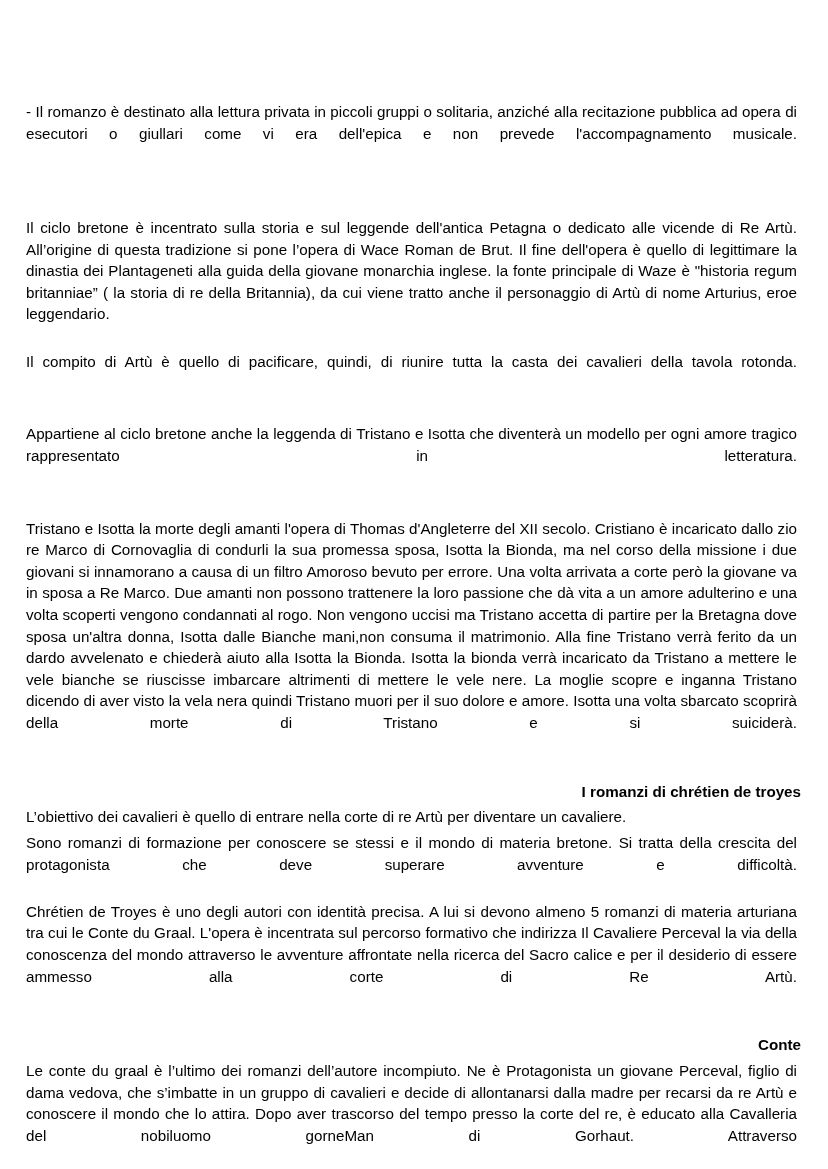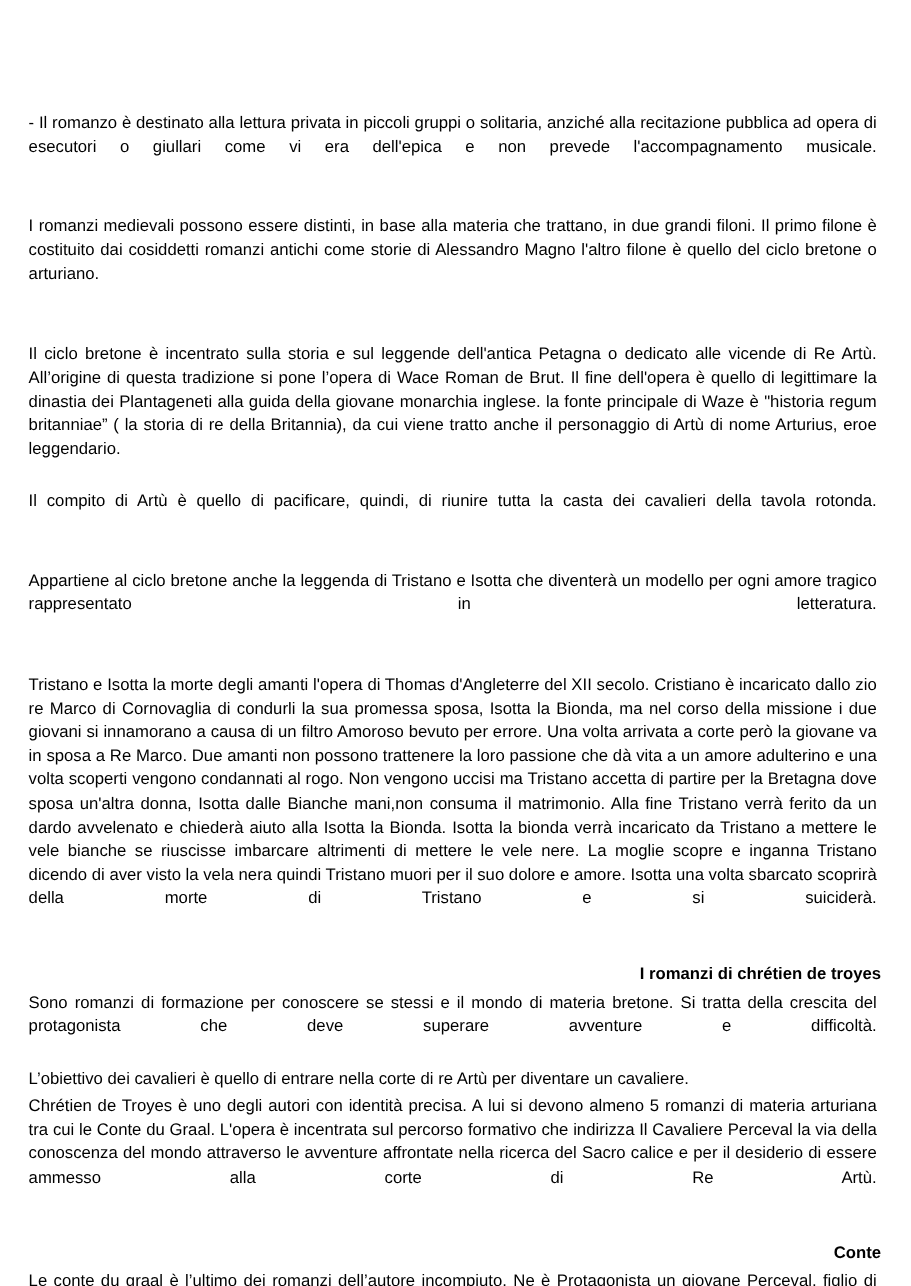--- a/index.html
+++ b/index.html
@@ -61,43 +61,42 @@
 </head>
 <body>
 
 <div class="page">
   <div class="content">
 
     <p class="para">-   Il romanzo è destinato alla lettura privata in piccoli gruppi o solitaria, anziché alla recitazione pubblica ad opera di esecutori o giullari come vi era dell'epica e non prevede l'accompagnamento musicale.</p>
 
     <div class="gap-blank"></div>
 
-    <p class="para">I romanzi medievali possono essere distinti, in base alla materia che trattano, in due grandi filoni. Il primo filone è costituito dai cosiddetti romanzi antichi come storie di Alessandro Magno l'altro filone è quello del ciclo bretone o arturiano.</p>
 
     <div class="gap-blank"></div>
 
     <p class="para">Il ciclo bretone è incentrato sulla storia e sul leggende dell'antica Petagna o dedicato alle vicende di Re Artù. All’origine di questa tradizione si pone l’opera di Wace Roman de Brut. Il fine dell'opera è quello di legittimare la dinastia dei Plantageneti alla guida della giovane monarchia inglese. la fonte principale di Waze è "historia regum britanniae” ( la storia di re della Britannia), da cui viene tratto anche il personaggio di Artù di nome Arturius, eroe leggendario.</p>
 
     <p class="para">Il compito di Artù è quello di pacificare, quindi, di riunire tutta la casta dei cavalieri della tavola rotonda.</p>
 
     <div class="gap-blank"></div>
 
     <p class="para">Appartiene al ciclo bretone anche la leggenda di Tristano e Isotta che diventerà un modello per ogni amore tragico rappresentato in letteratura.</p>
 
     <div class="gap-blank"></div>
 
     <p class="para">Tristano e Isotta la morte degli amanti l'opera di Thomas d'Angleterre del XII secolo.  Cristiano è incaricato dallo zio re Marco di Cornovaglia di condurli  la sua promessa sposa, Isotta la Bionda, ma nel corso della missione i due giovani si innamorano a causa di un filtro Amoroso bevuto per errore. Una volta arrivata a corte però la giovane va in sposa a Re Marco. Due amanti non possono trattenere la loro passione che dà vita a un amore adulterino e una volta scoperti vengono condannati al rogo. Non vengono uccisi ma Tristano accetta di partire per la Bretagna dove sposa un'altra donna, Isotta dalle Bianche mani,non consuma il matrimonio. Alla fine Tristano verrà ferito da un dardo avvelenato e chiederà aiuto alla Isotta la Bionda. Isotta la bionda verrà incaricato da Tristano a mettere le vele bianche se riuscisse imbarcare altrimenti di mettere le vele nere.  La moglie scopre e inganna Tristano dicendo di aver visto la vela nera quindi Tristano muori per il suo dolore e amore. Isotta una volta sbarcato scoprirà della morte di Tristano e si suiciderà.</p>
 
     <div class="gap-blank"></div>
 
     <h2 class="heading">I romanzi di chrétien de troyes</h2>
 
+    <p class="para nostretch">L’obiettivo dei cavalieri è quello di entrare nella corte di re Artù per diventare un cavaliere.</p>
+
     <p class="para">Sono romanzi di formazione per conoscere se stessi e il mondo di materia bretone. Si tratta della crescita del protagonista che deve superare avventure e difficoltà.</p>
-
-    <p class="para nostretch">L’obiettivo dei cavalieri è quello di entrare nella corte di re Artù per diventare un cavaliere.</p>
 
     <p class="para">Chrétien de Troyes è uno degli autori con identità precisa. A lui si devono almeno 5 romanzi di materia arturiana tra cui le Conte du Graal. L'opera è incentrata sul percorso formativo che indirizza Il Cavaliere Perceval la via della conoscenza del mondo attraverso le avventure affrontate nella ricerca del Sacro calice e per il desiderio di essere ammesso alla corte di Re Artù.</p>
 
     <div class="gap-blank"></div>
 
     <h2 class="heading">Conte</h2>
 
     <p class="para">Le conte du graal è l’ultimo dei romanzi dell’autore incompiuto. Ne è Protagonista un giovane Perceval, figlio di dama vedova, che s’imbatte in un gruppo di cavalieri e decide di allontanarsi dalla madre per recarsi da re Artù e conoscere il mondo che lo attira. Dopo aver trascorso del tempo presso la corte del re, è educato alla Cavalleria del nobiluomo gorneMan di Gorhaut.  Attraverso</p>
 
   </div>

